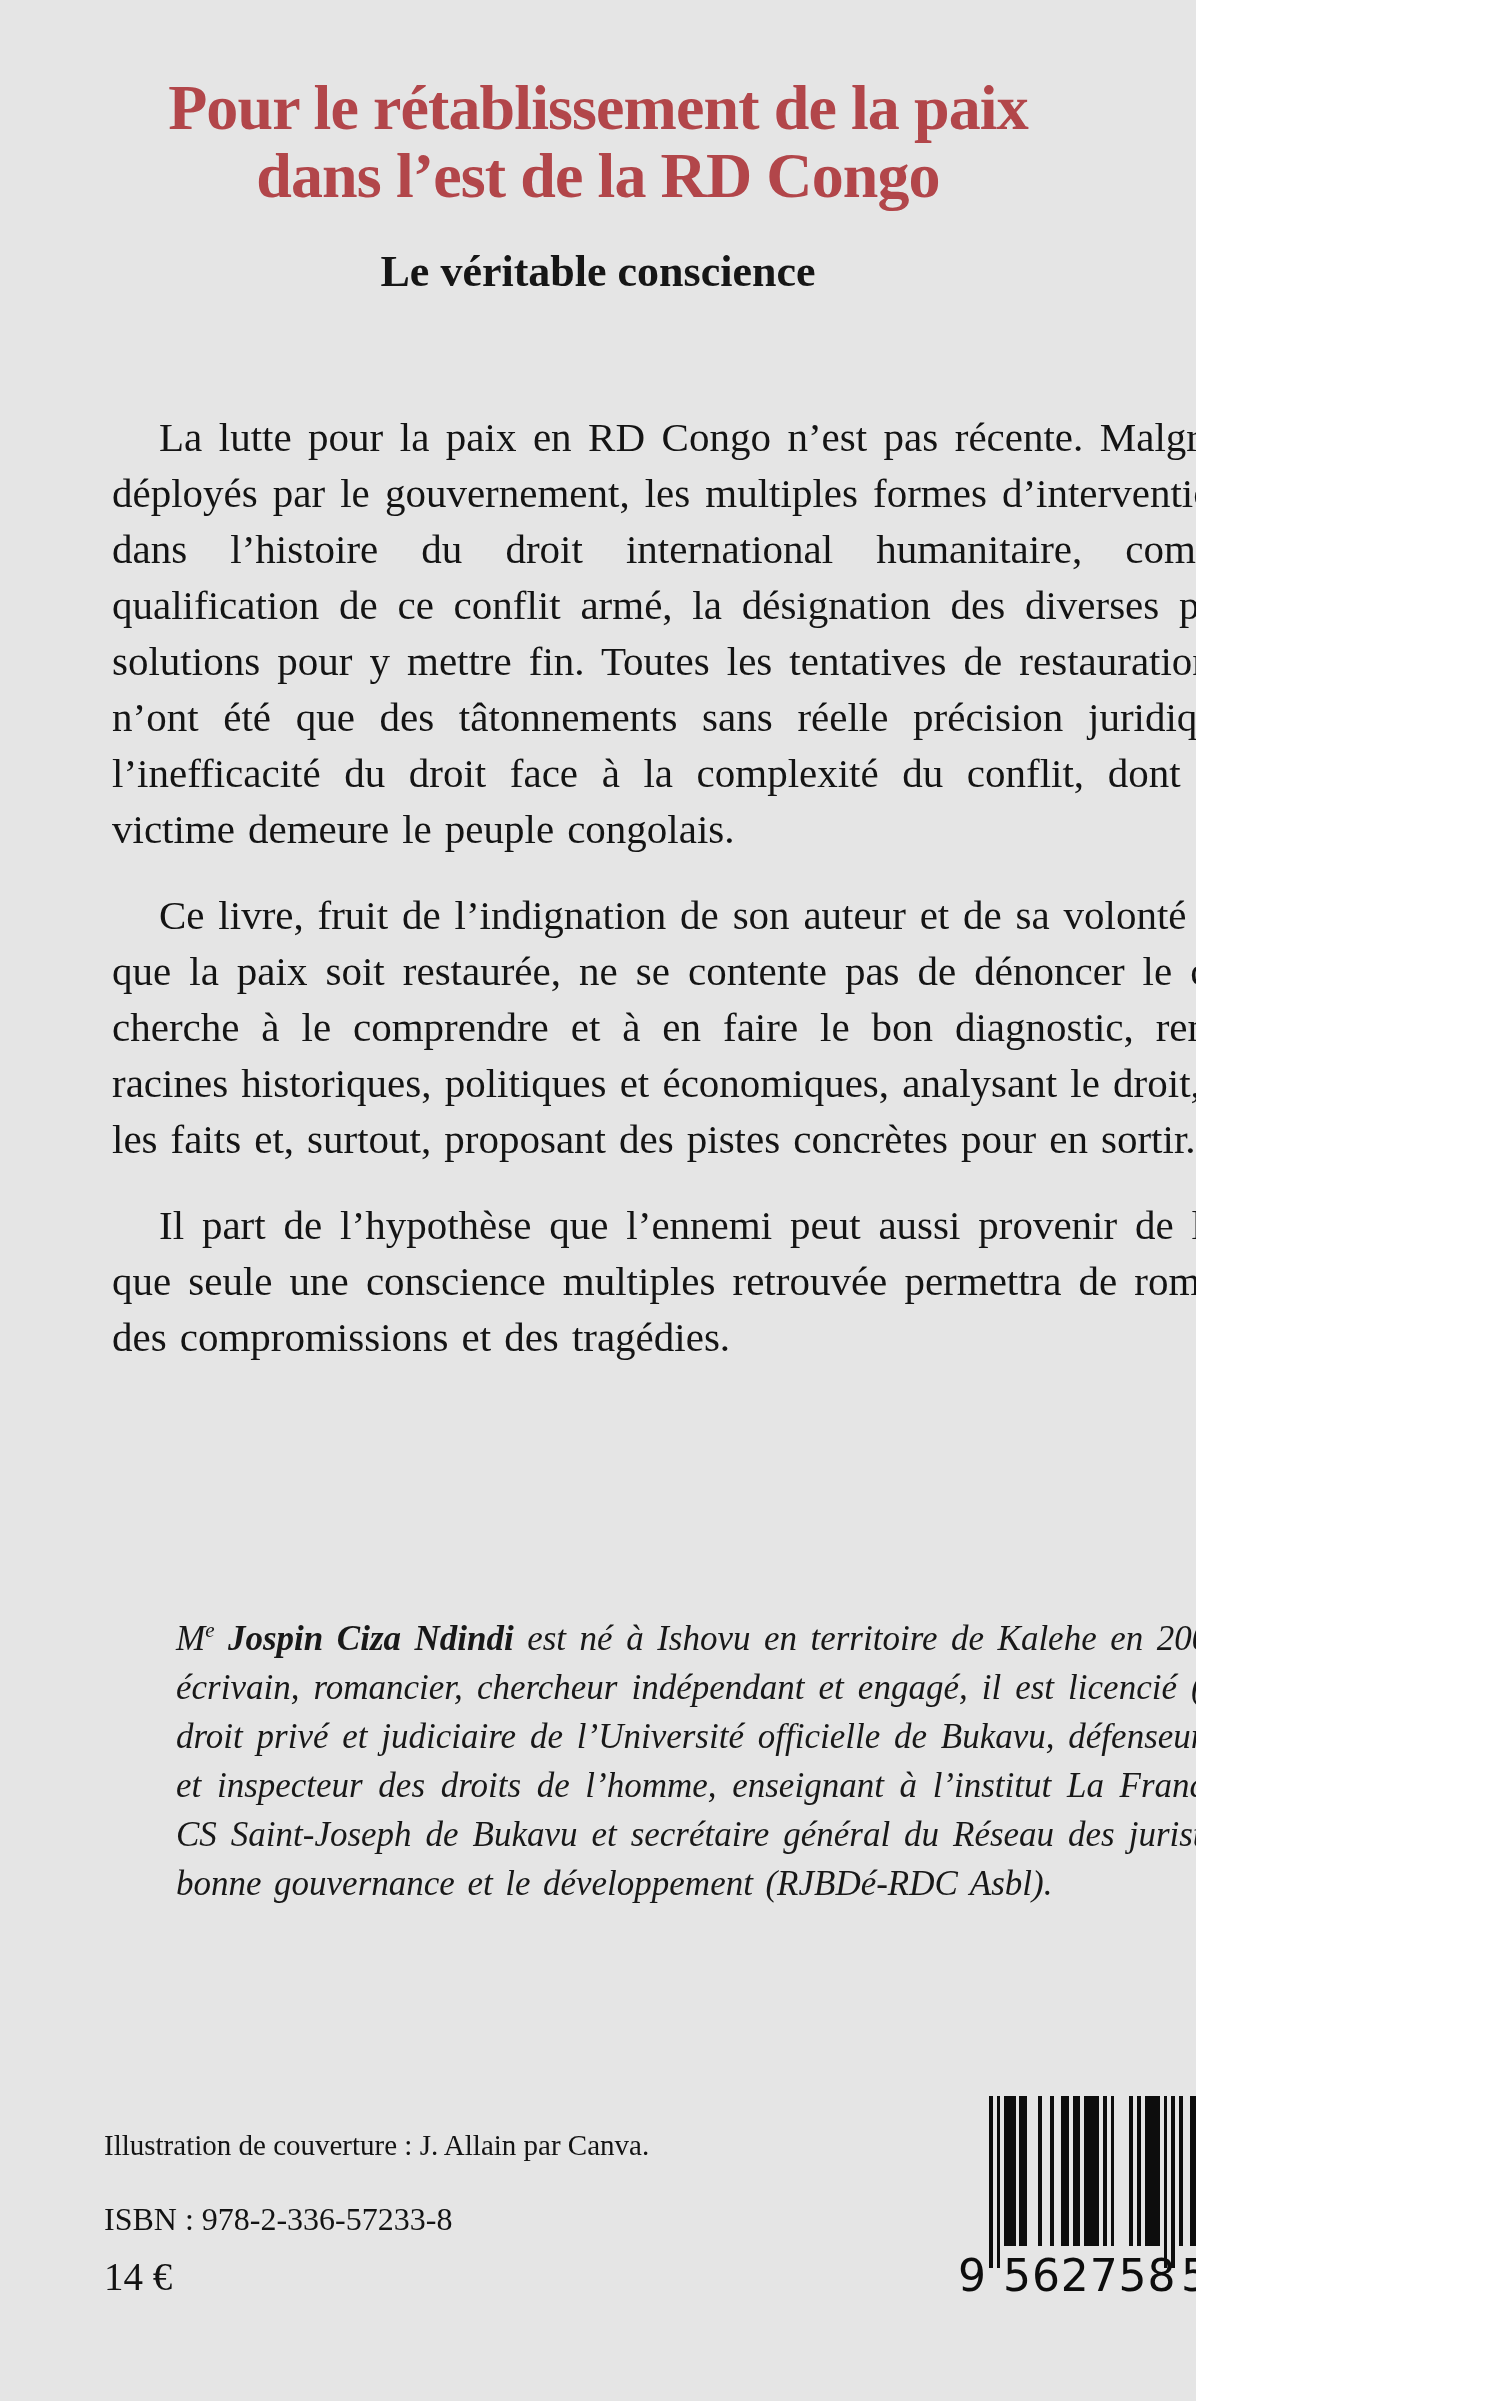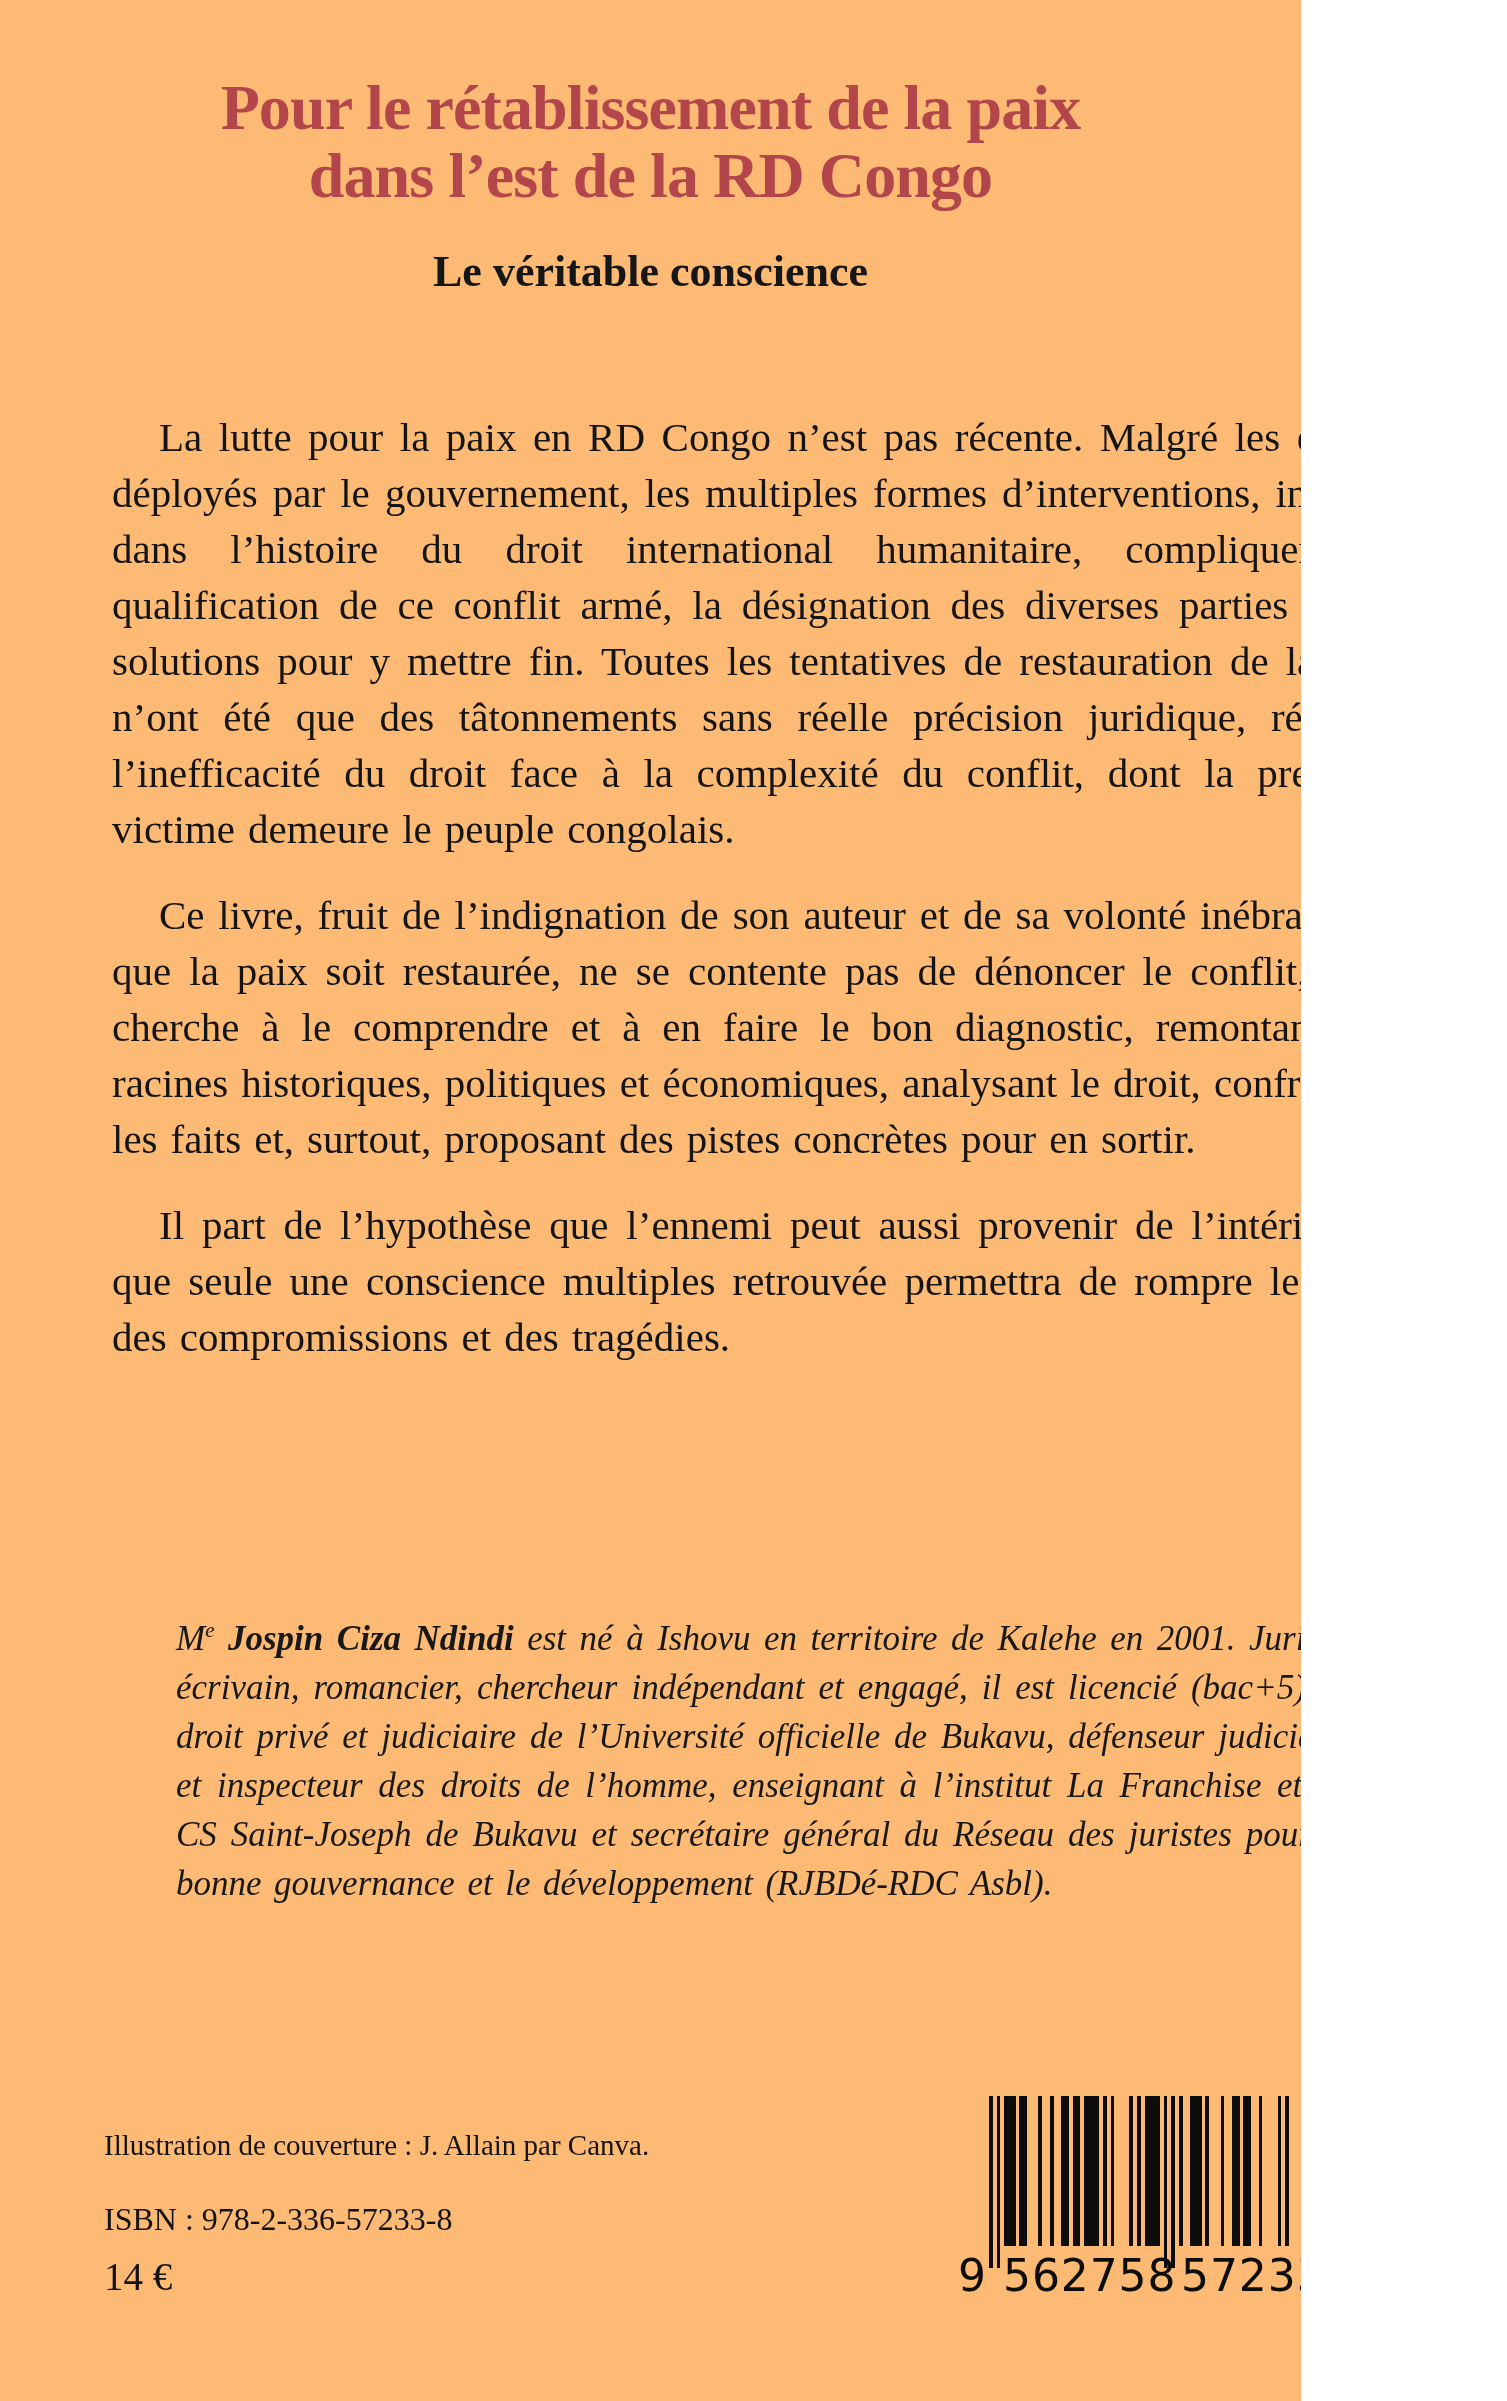--- a/index.html
+++ b/index.html
@@ -1,20 +1,20 @@
 <!DOCTYPE html>
 <html lang="fr" style="font-size:15px"><head>
 <meta charset="utf-8">
 <style>
   html, body { margin: 0; padding: 0; background: #ffffff; }
   .page {
     position: relative;
-    width: 1301px;
+    width: 1196px;
     height: 2402px;
-    background: #fdba74;
+    background: #e5e5e5;
     font-family: "Liberation Serif", serif;
     color: #111111;
     overflow: hidden;
   }
 
   
   .title-block {
     padding-top: 74px;
     text-align: center;
   }

